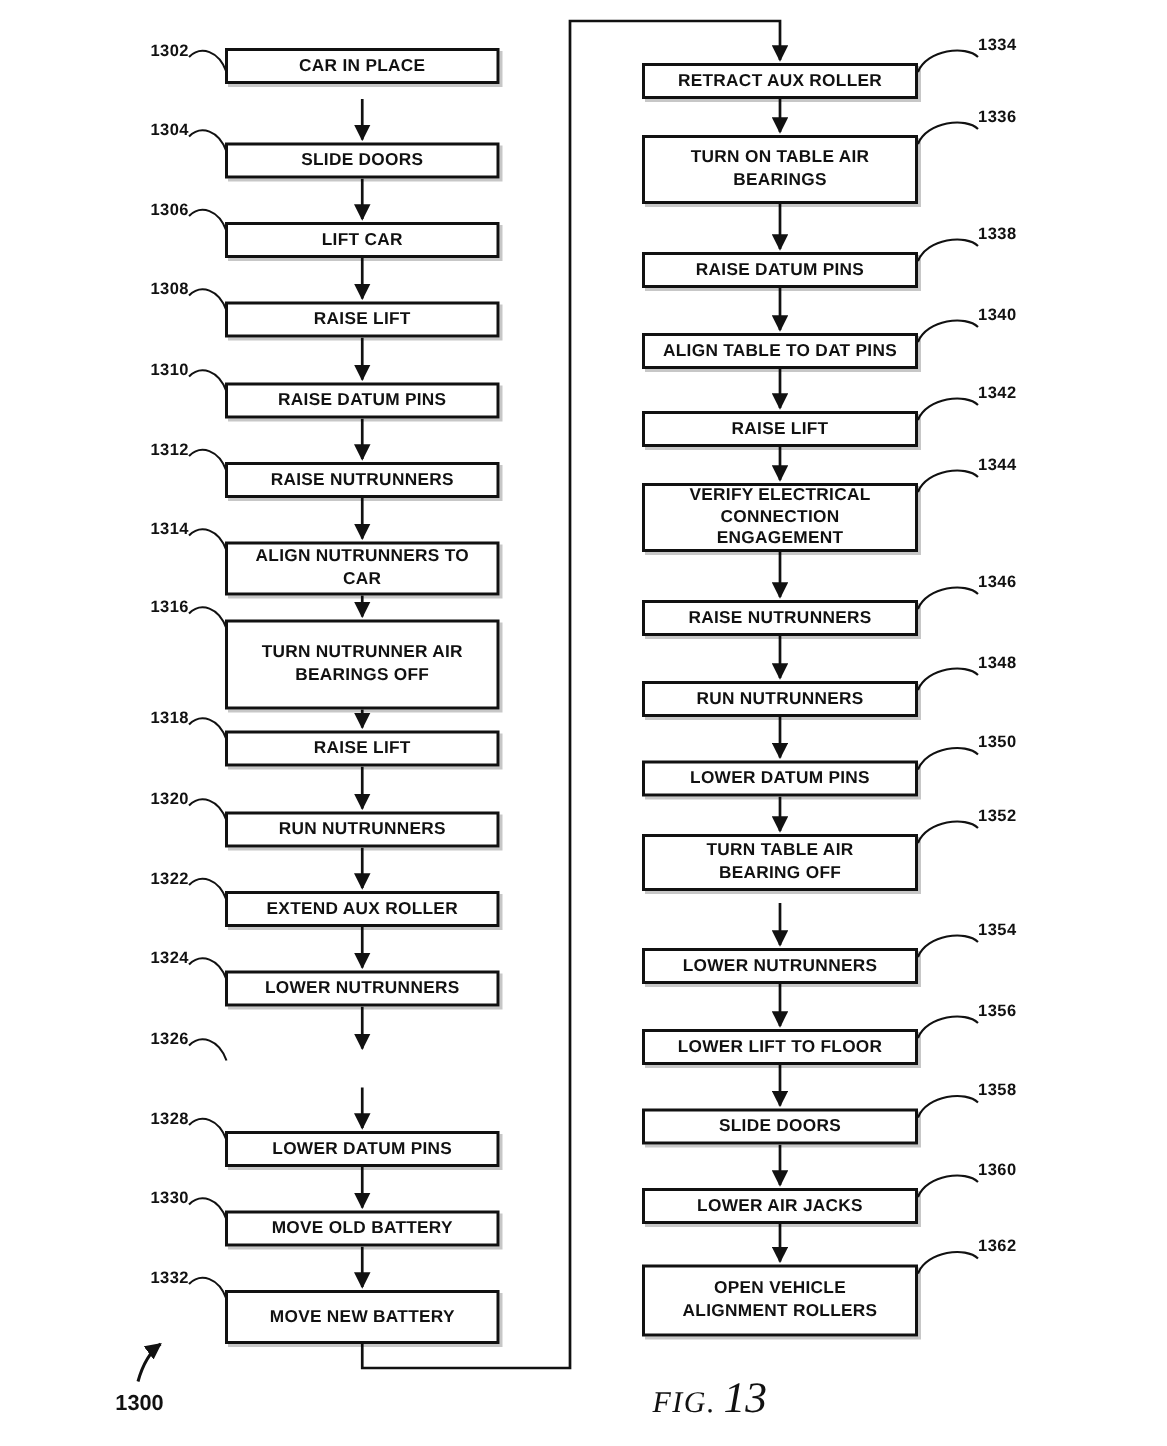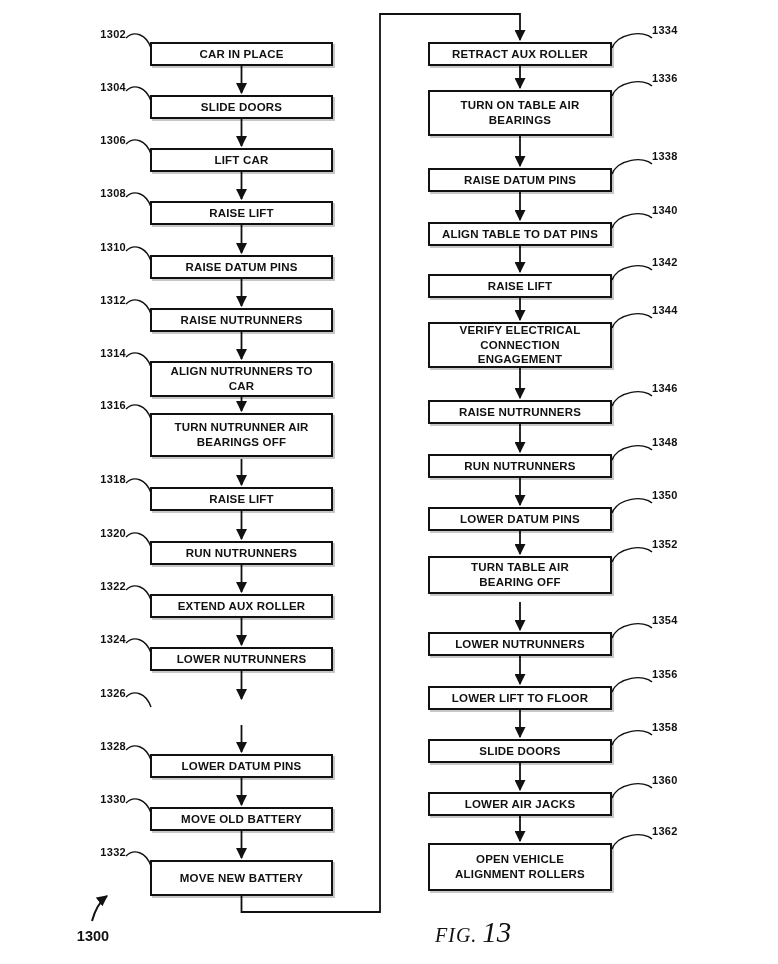--- a/index.html
+++ b/index.html
@@ -120,42 +120,42 @@
       <path d="M652 735 C644 727 618 730 612 745"></path>
       <path d="M652 788 C644 780 618 783 612 798"></path>
       <path d="M652 839 C644 831 618 834 612 849"></path>
     </g>
 
     <g stroke="#111" stroke-width="2" fill="none">
       <path d="M92 921 C95 910 99 902 107 896" marker-end="url(#ah)"></path>
     </g>
   </svg>
 
-  <div class="box l" style="top:42px;height:24px">
+  <div class="box l" style="top:32px;height:24px">
       <span>CAR IN PLACE</span>
     </div>
   <div class="box l" style="top:95px;height:24px">
       <span>SLIDE DOORS</span>
     </div>
   <div class="box l" style="top:148px;height:24px">
       <span>LIFT CAR</span>
     </div>
   <div class="box l" style="top:201px;height:24px">
       <span>RAISE LIFT</span>
     </div>
   <div class="box l" style="top:255px;height:24px">
       <span>RAISE DATUM PINS</span>
     </div>
   <div class="box l" style="top:308px;height:24px">
       <span>RAISE NUTRUNNERS</span>
     </div>
   <div class="box l" style="top:361px;height:36px">
       <span>ALIGN NUTRUNNERS TO CAR</span>
     </div>
-  <div class="box l" style="top:413px;height:44px">
+  <div class="box l" style="top:413px;height:60px">
       <span>TURN NUTRUNNER AIR
 BEARINGS OFF</span>
     </div>
   <div class="box l" style="top:487px;height:24px">
       <span>RAISE LIFT</span>
     </div>
   <div class="box l" style="top:541px;height:24px">
       <span>RUN NUTRUNNERS</span>
     </div>
   <div class="box l" style="top:594px;height:24px">

